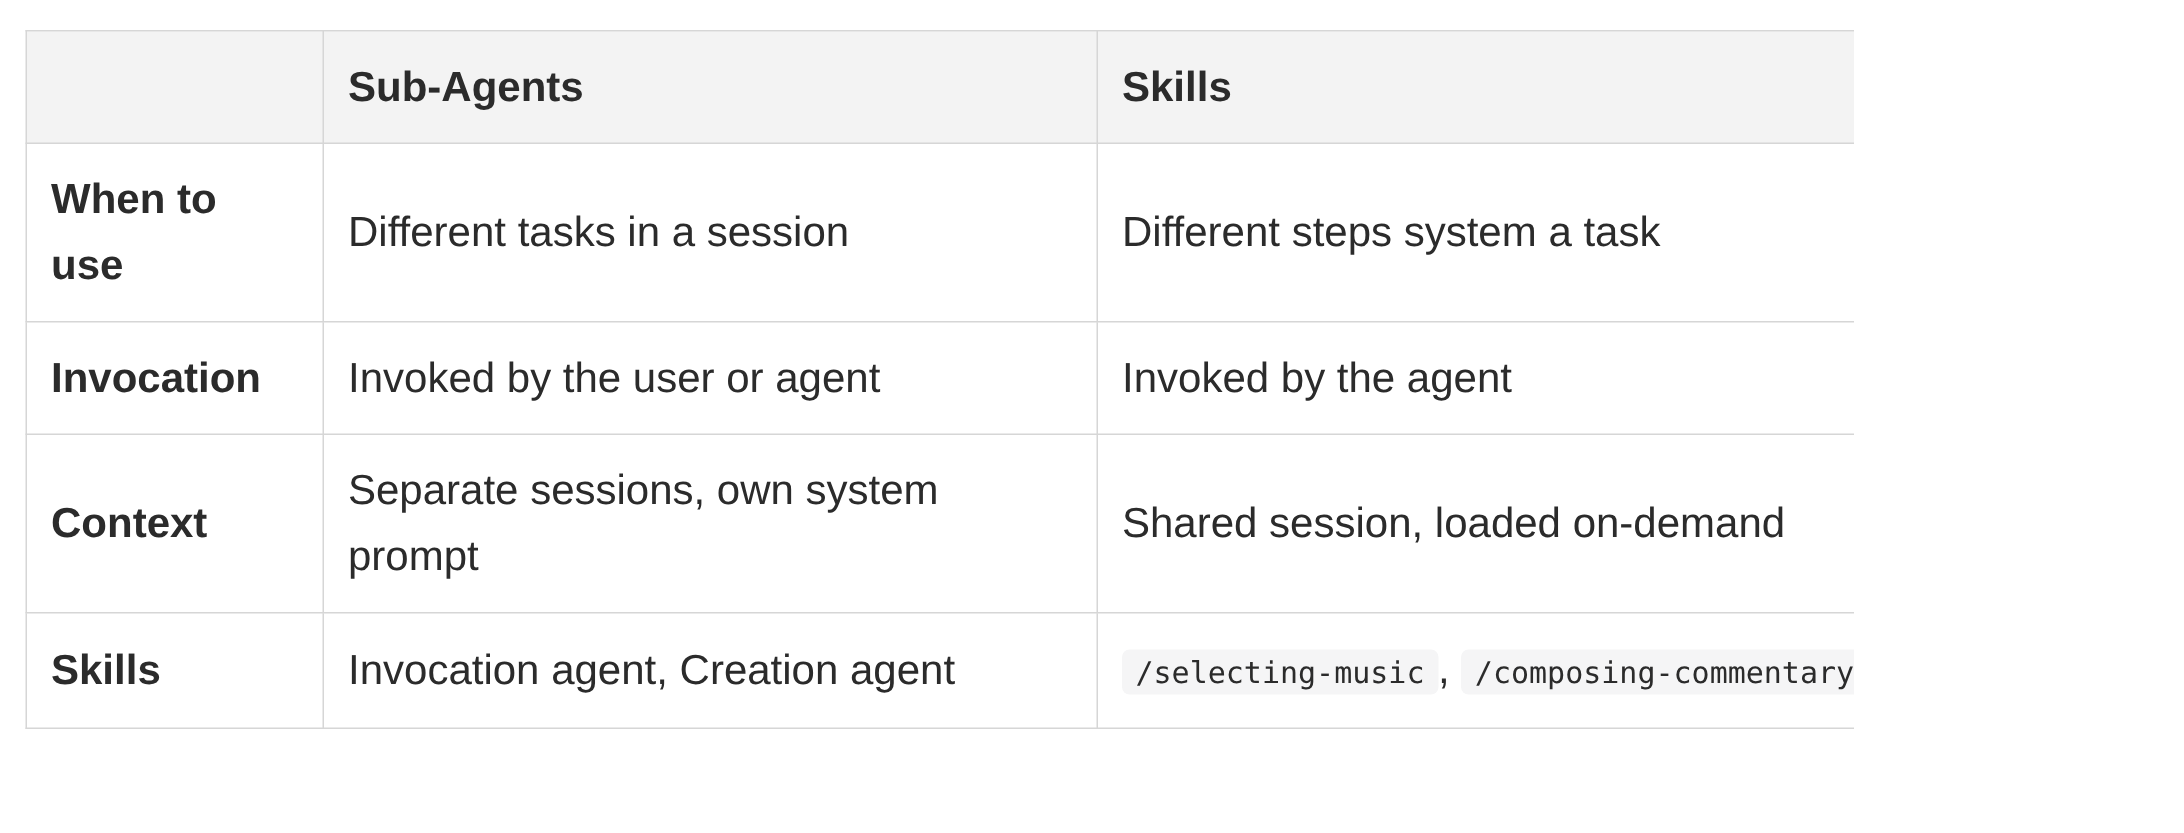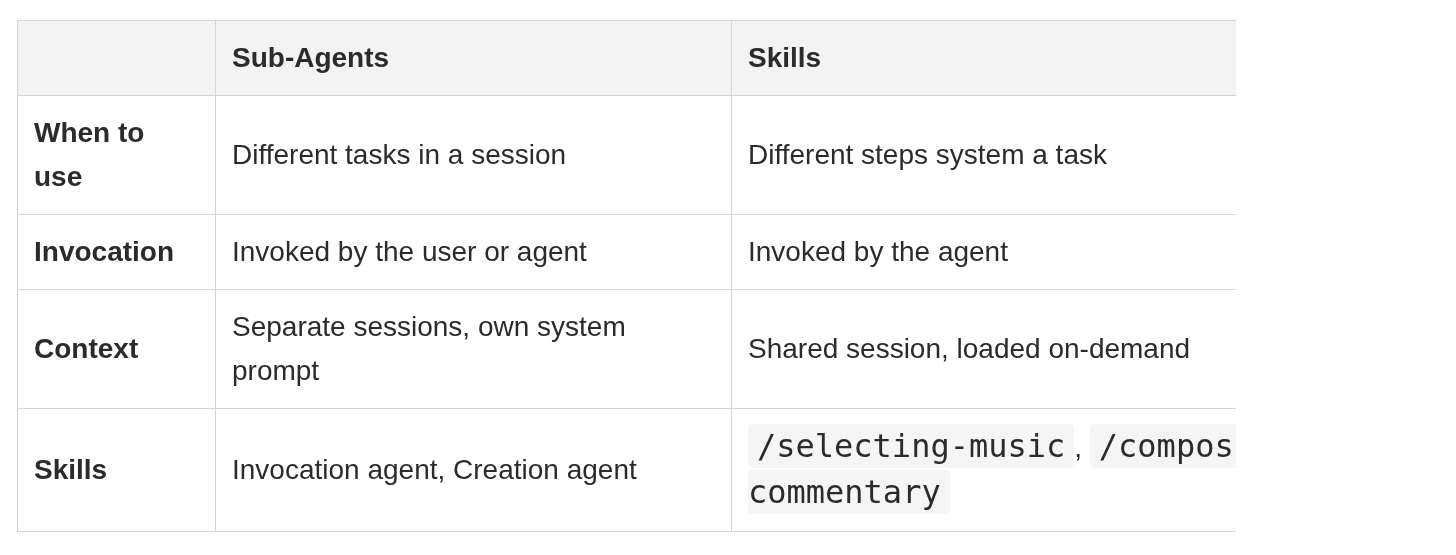--- a/index.html
+++ b/index.html
@@ -35,21 +35,21 @@
       vertical-align: middle;
       overflow-wrap: break-word;
     }
     table.compare thead th {
       background: var(--header-bg, #f3f3f3);
       font-weight: 700;
     }
     td.rowlabel { font-weight: 700; }
     code.chip {
       font-family: "DejaVu Sans Mono", "Liberation Mono", monospace;
-      font-size: 32px;
+      font-size: 20px;
       background: var(--code-bg, #f5f5f6);
       border-radius: 5px;
       padding: 3px 9px;
     }
   </style>
 </head>
 <body>
 
 <div class="page">
   <table class="compare">

